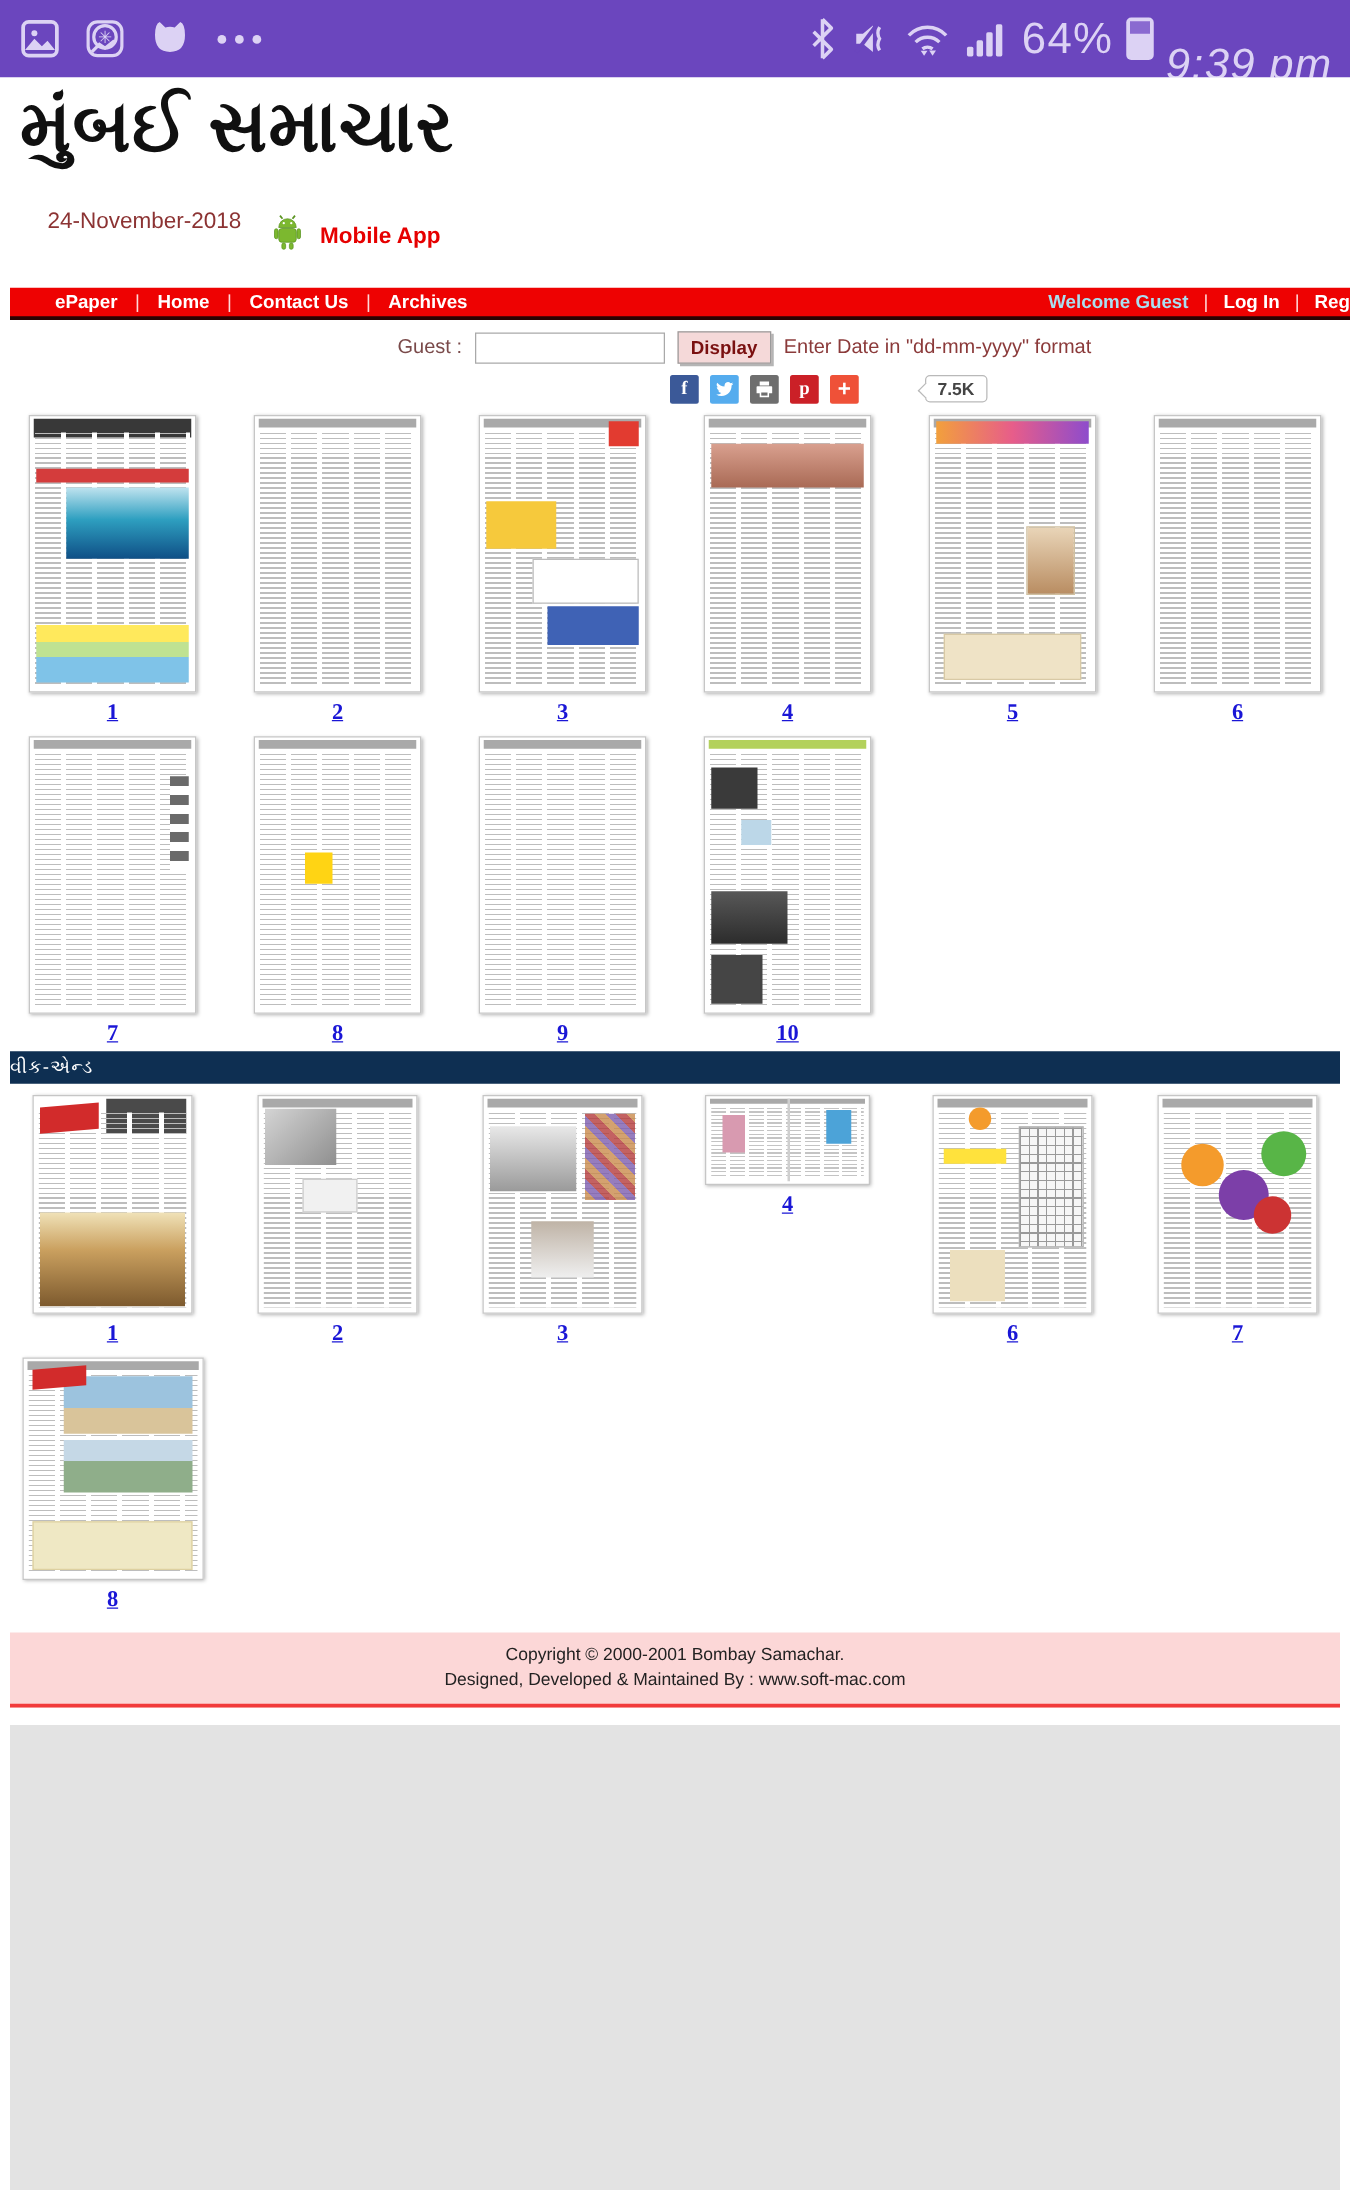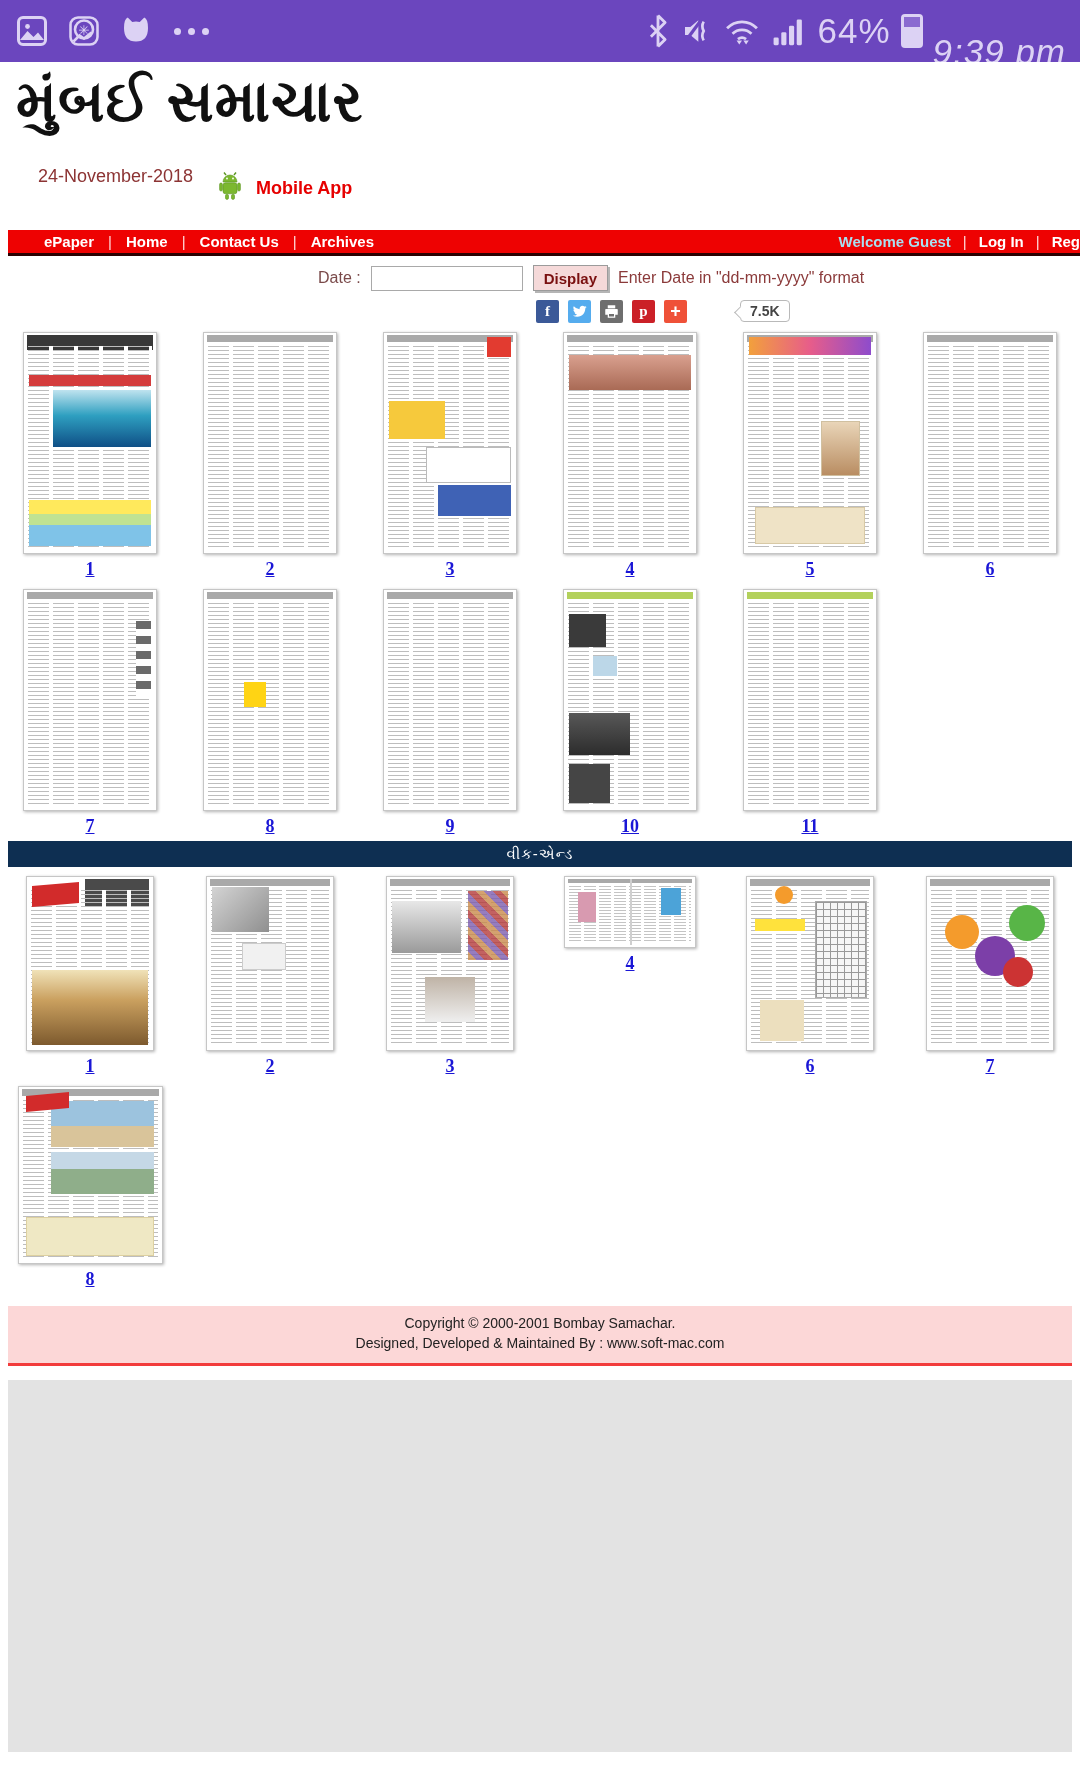--- a/index.html
+++ b/index.html
@@ -109,21 +109,21 @@
   .v-wk7 .a1{display:block;left:14%;top:22%;width:34px;height:34px;border-radius:50%;background:#f49b2c;}
   .v-wk7 .a2{display:block;left:38%;top:34%;width:40px;height:40px;border-radius:50%;background:#7c3fa8;}
   .v-wk7 .a3{display:block;right:6%;top:16%;width:36px;height:36px;border-radius:50%;background:#58b547;}
   .v-wk7 .a4{display:block;right:16%;top:46%;width:30px;height:30px;border-radius:50%;background:#cc3333;}
   .lastrow .thumb{width:145px;height:178px;}
   .v-wk8 .a1{display:block;left:23%;top:8%;right:5%;height:26%;background:linear-gradient(#9cc3de 0 55%,#d9c49a 55% 100%);}
   .v-wk8 .a2{display:block;left:23%;top:37%;right:5%;height:24%;background:linear-gradient(#c5d8e6 0 40%,#8fae8a 40% 100%);}
   .v-wk8 .a3{display:block;left:5%;bottom:4%;right:5%;height:22%;background:#efe8c4;border:1px solid #ddd0a0;}
   .v-wk8 .a4{display:block;left:5%;top:4%;width:30%;height:9%;background:#d22b2b;transform:skewY(-5deg);}
   
-  .wkbar{margin:4px 8px 2px;height:26px;background:#0e2f52;color:#fff;text-align:center;font-size:15px;line-height:26px;letter-spacing:1px;}
+  .wkbar{margin:4px 8px 2px;height:26px;background:#0e2f52;color:#fff;text-align:left;font-size:15px;line-height:26px;letter-spacing:1px;}
   
   .footer{margin:16px 8px 0;background:#fcd7d7;border-bottom:3px solid #f23b3b;padding:8px 0 9px;text-align:center;font-size:14px;color:#222;line-height:1.42;}
   .graybottom{margin:14px 8px 0;height:372px;background:#e3e3e3;}
 </style>
 </head>
 <body>
 
 <div class="statusbar">
   <div class="sb-left">
     <span class="sb-ico">
@@ -225,21 +225,21 @@
   <div class="nav-right">
     <span class="welcome">Welcome Guest</span>
     <span class="nav-sep">|</span>
     <span class="nav-item">Log In</span>
     <span class="nav-sep">|</span>
     <span class="nav-item">Reg</span>
   </div>
 </div>
 
 <div class="dateform">
-  <span class="dlabel">Date :</span>
+  <span class="dlabel">Guest :</span>
   <input class="dinput" type="text" value="" style="">
   <button class="dbtn">Display</button>
   <span class="dhint">Enter Date in "dd-mm-yyyy" format</span>
 </div>
 
 <div class="share">
   <span class="sic s-fb">f</span>
   <span class="sic s-tw">
     <svg width="15" height="15" viewBox="0 0 24 24" fill="#fff">
         <path d="M23.4 4.8c-.8.37-1.7.62-2.6.74a4.5 4.5 0 0 0 2-2.5c-.9.53-1.9.9-2.9 1.12A4.5 4.5 0 0 0 12.1 7.2c0 .35.04.7.11 1.03A12.8 12.8 0 0 1 2.9 3.5a4.5 4.5 0 0 0 1.4 6 4.4 4.4 0 0 1-2-.56v.06c0 2.18 1.55 4 3.6 4.42a4.5 4.5 0 0 1-2 .08 4.5 4.5 0 0 0 4.2 3.12A9 9 0 0 1 1.5 18.5 12.7 12.7 0 0 0 8.4 20.5c8.3 0 12.8-6.9 12.8-12.85l-.01-.58a9.2 9.2 0 0 0 2.25-2.34z"></path>
@@ -340,27 +340,20 @@
       <div class="thumb v-p10">
         <span class="head"></span>
         <span class="cols"></span>
         <i class="a1"></i>
         <i class="a2"></i>
         <i class="a3"></i>
         <i class="a4"></i>
       </div>
       <a class="pnum" href="#">10</a>
     </div>
-    <div class="cell">
-      <div class="thumb v-p11">
-        <span class="head"></span>
-        <span class="cols"></span>
-      </div>
-      <a class="pnum" href="#">11</a>
-    </div>
   </div>
 
 <div class="wkbar">વીક-એન્ડ</div>
 <div class="grid wk" id="wkrow1">
     <div class="cell">
       <div class="thumb v-wk1">
         <span class="head"></span>
         <span class="cols"></span>
         <i class="a1"></i>
         <i class="a2"></i>

